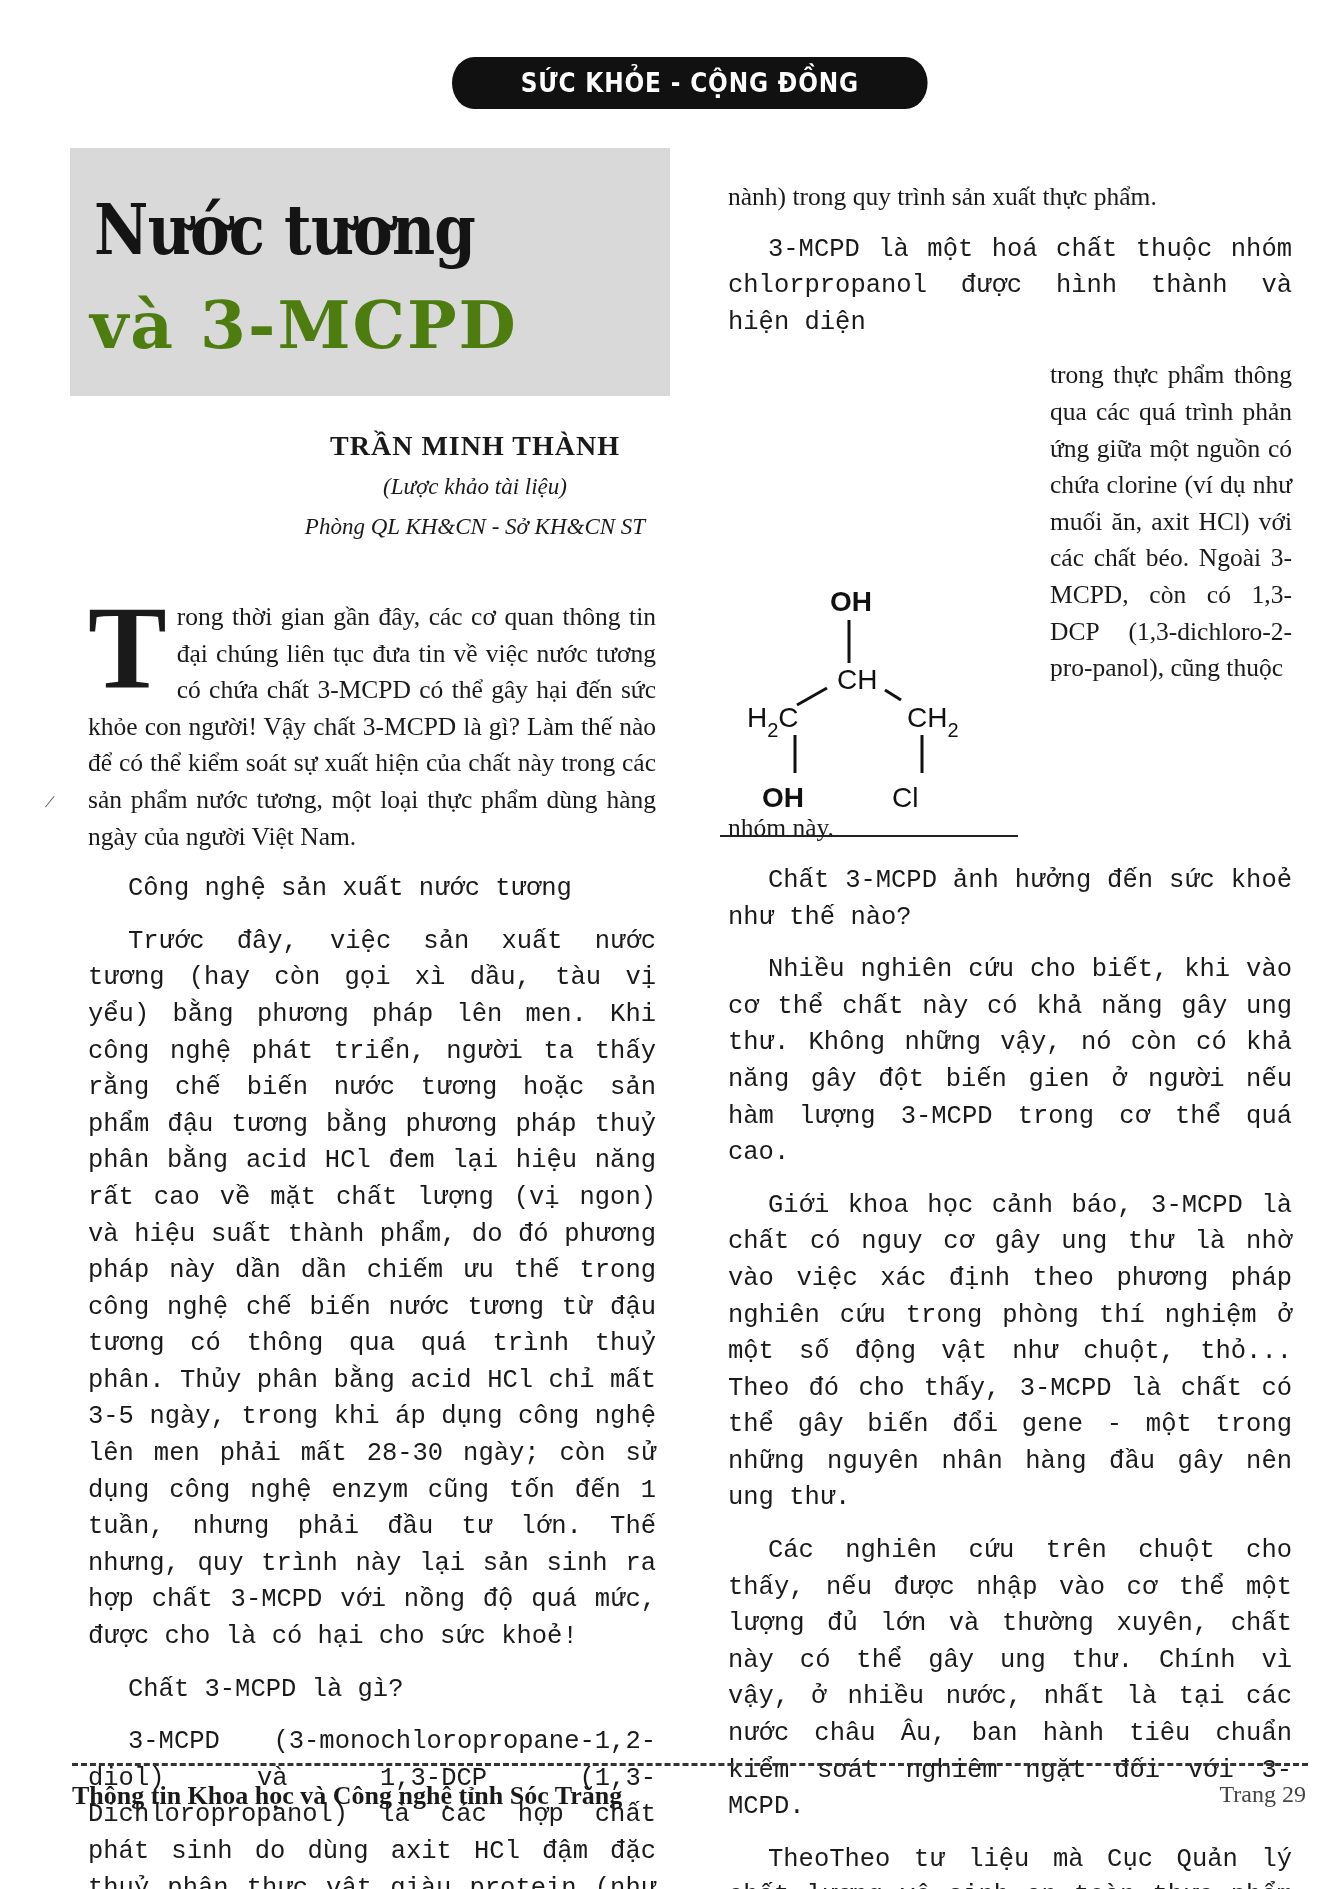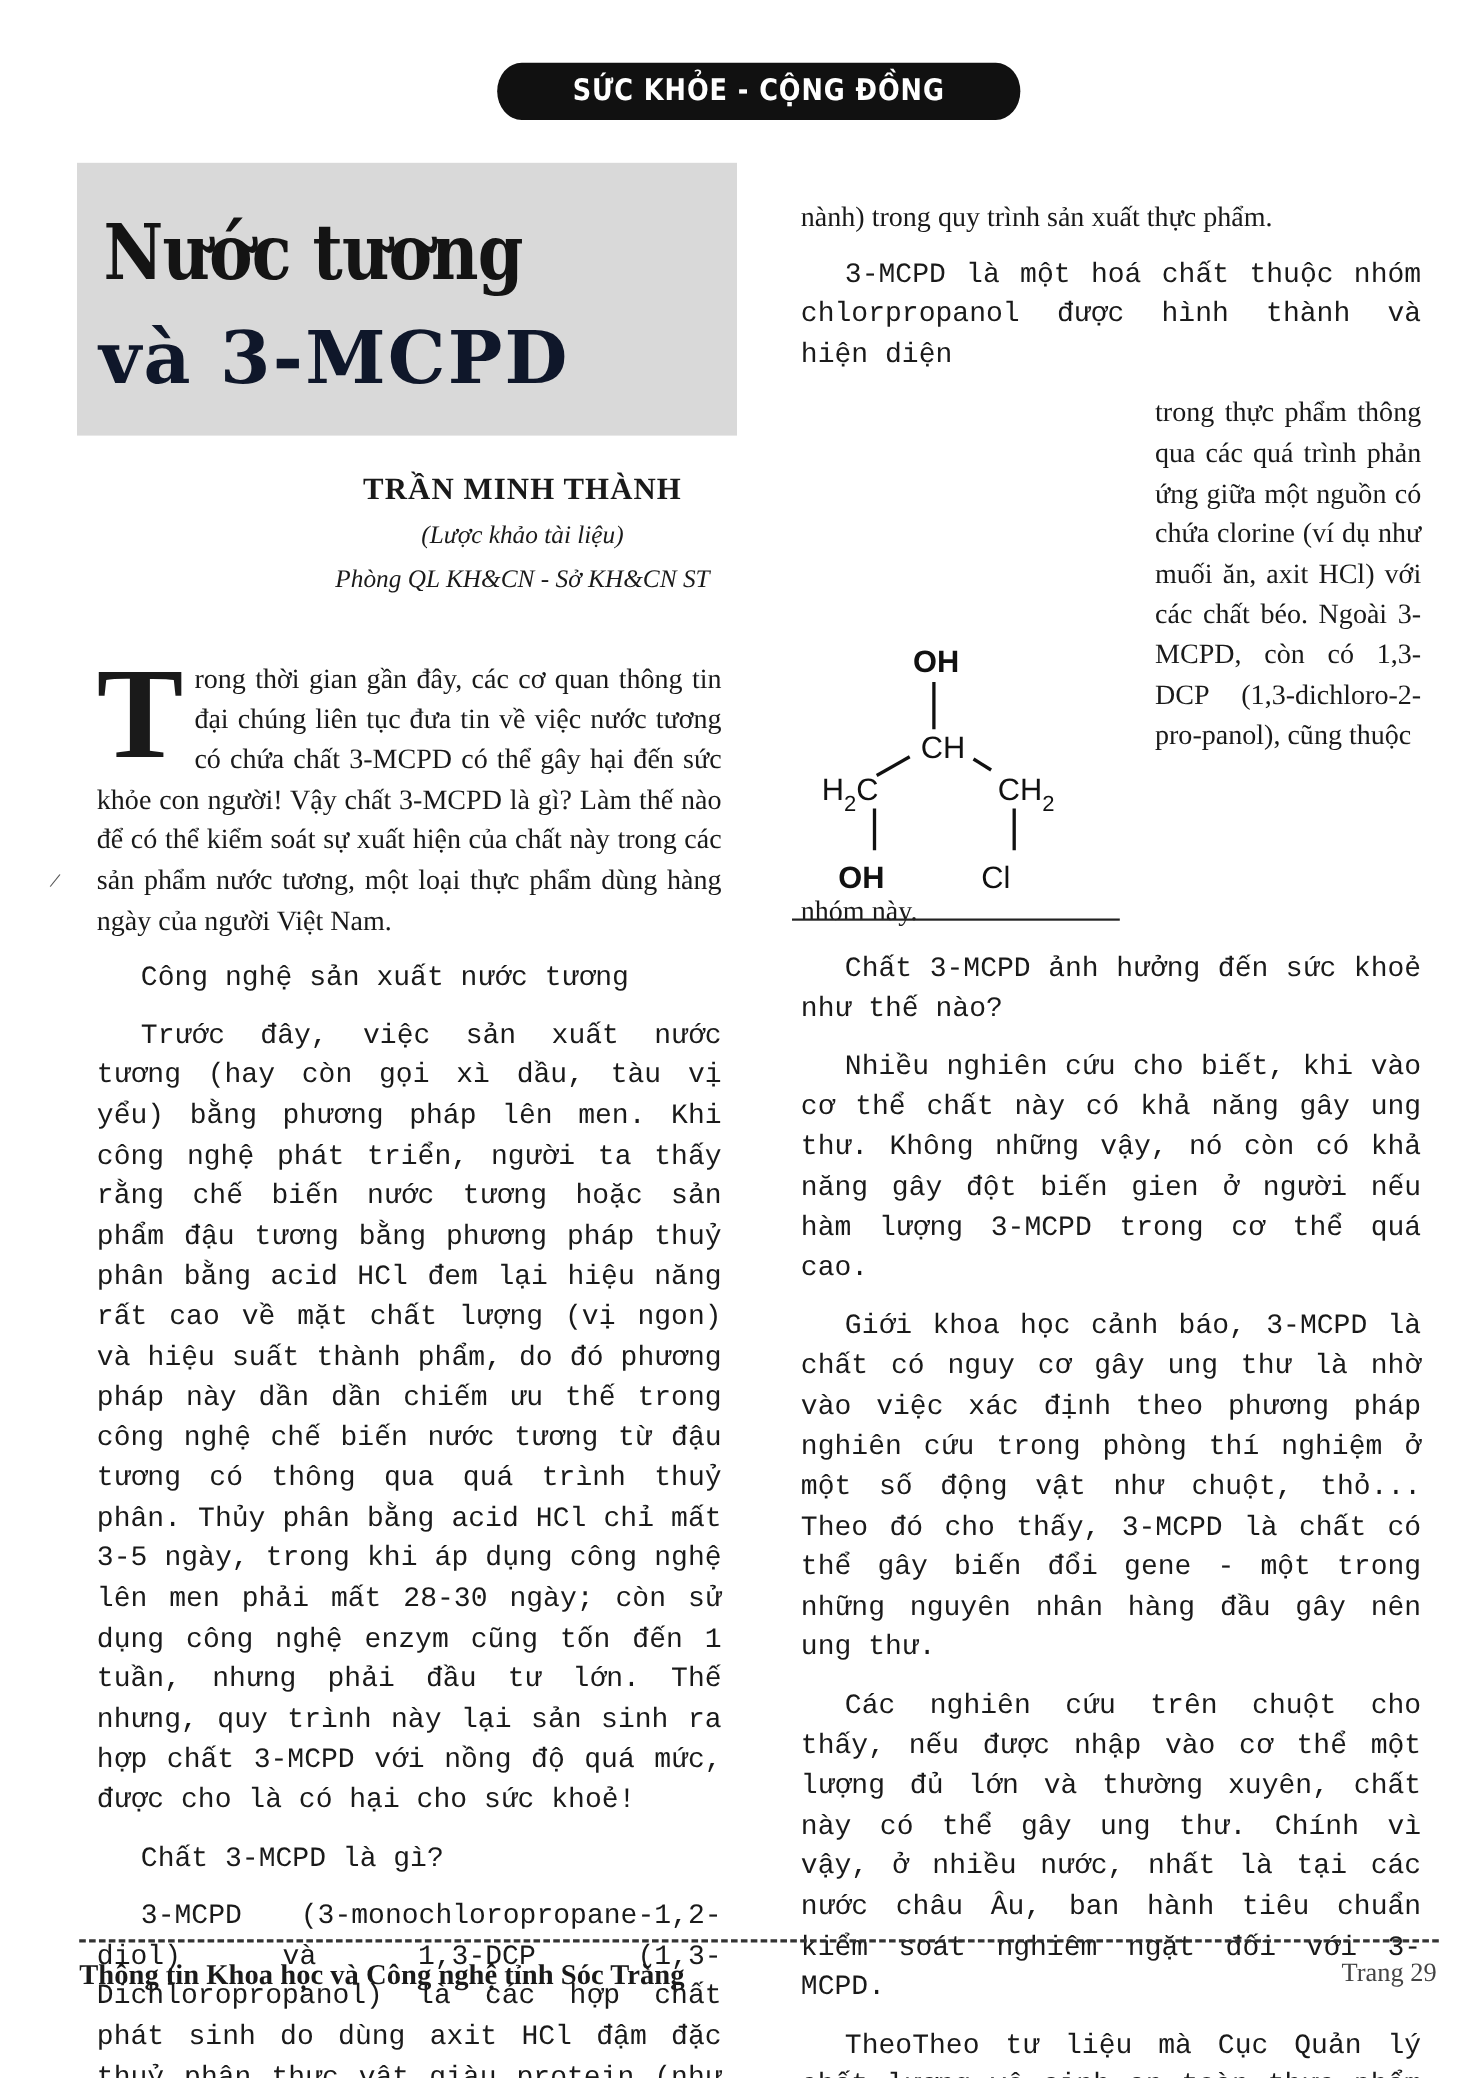--- a/index.html
+++ b/index.html
@@ -9,21 +9,21 @@
   .section-banner { position: absolute; left: 452px; top: 57px; width: 476px; height: 52px;
          background: #111; border-radius: 26px; color: #fff; text-align: center;
          font-family: "DejaVu Sans", sans-serif; font-weight: 900; font-size: 27px;
          line-height: 52px; letter-spacing: 1px; transform: scaleX(0.86); transform-origin: left center; width: 553px; }
 
   .title-box { position: absolute; left: 70px; top: 148px; width: 600px; height: 248px;
          background: #d9d9d9; text-align: center; }
   .title-line1 { position: absolute; left: 24px; top: 40px; font-family: "DejaVu Serif", serif;
          font-weight: bold; font-size: 70px; color: #141414; letter-spacing: -1px; transform: scaleX(0.85); transform-origin: left; }
   .title-line2 { position: absolute; left: 20px; top: 138px; font-family: "DejaVu Serif", serif;
-         font-weight: 900; font-size: 66px; color: #0f172a; letter-spacing: 2px; }
+         font-weight: 900; font-size: 66px; color: #4d7c0f; letter-spacing: 2px; }
 
   .byline { position: absolute; left: 250px; top: 425px; width: 450px; text-align: center; }
   .author { font-size: 28px; font-weight: bold; letter-spacing: 1px; line-height: 42px; }
   .affil { font-size: 23px; font-style: italic; line-height: 40px; }
 
   .col { position: absolute; font-size: 25.5px; line-height: 36.6px; text-align: justify; }
   .col p { margin: 16px; }
   .col-left { left: 72px; top: 583px; width: 600px; }
   .col-right { left: 712px; top: 163px; width: 596px; }
   .indent { text-indent: 40px; font-family: Liberation Mono, monospace; }

